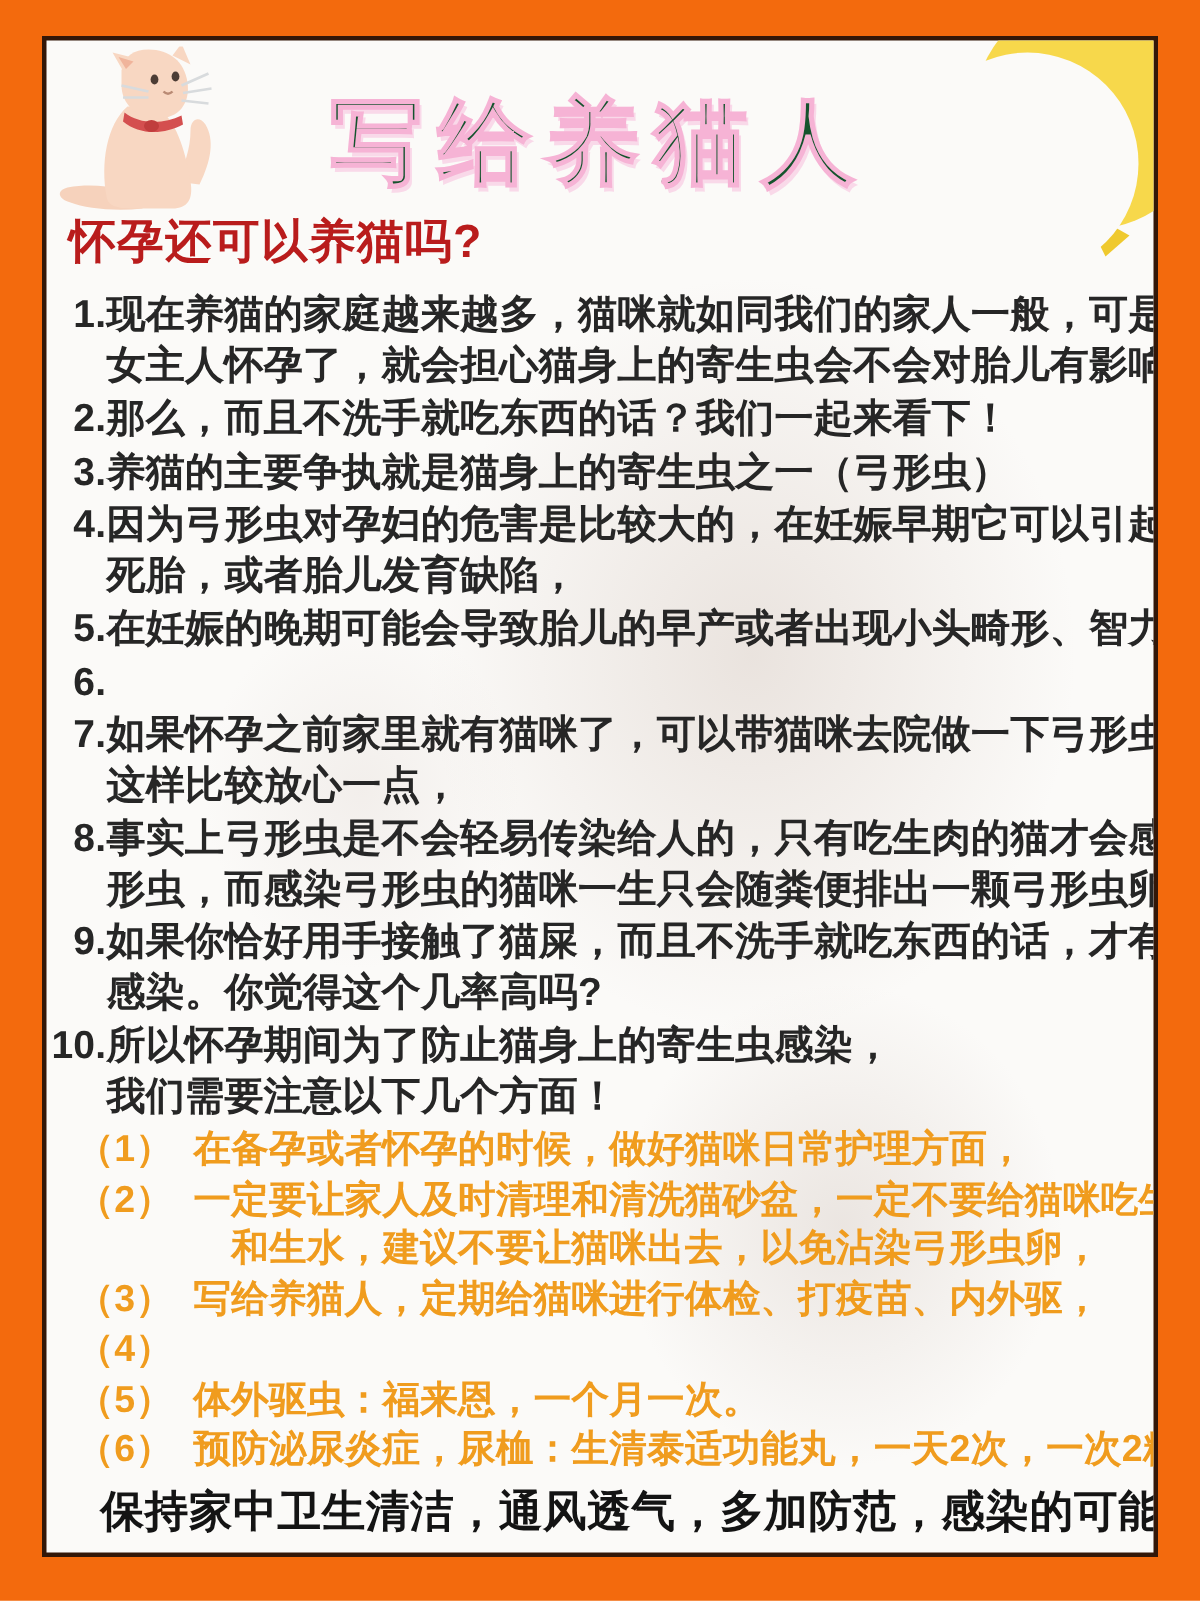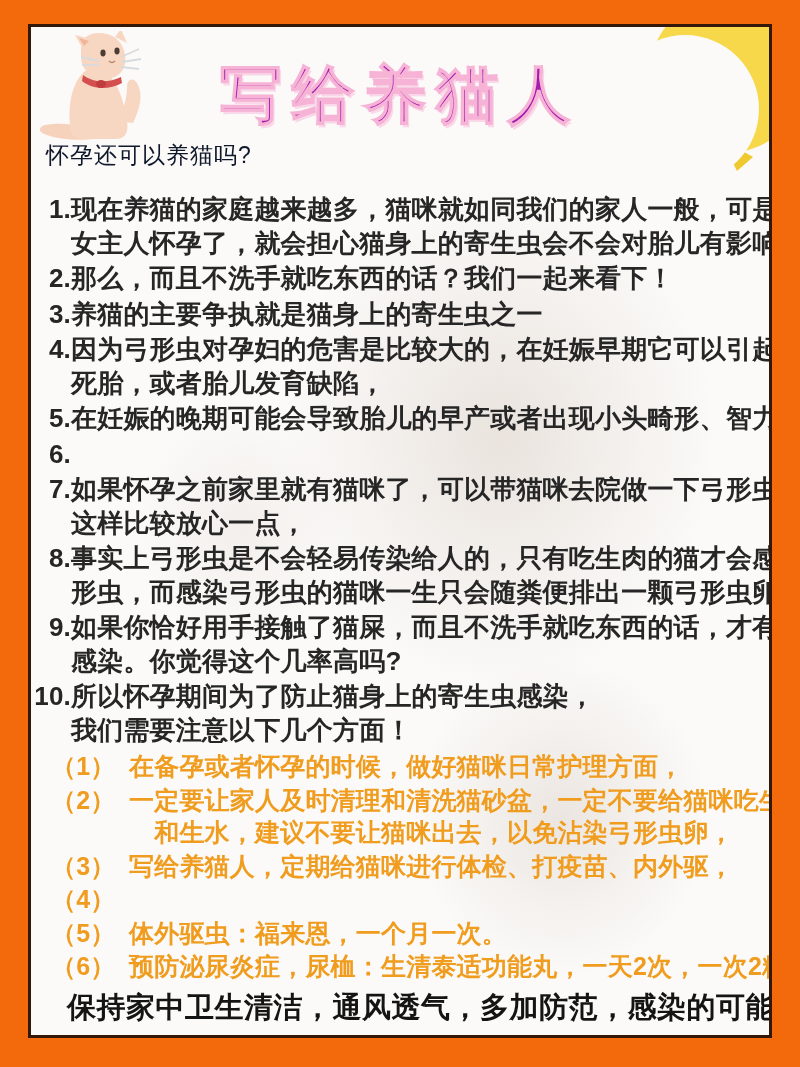--- a/index.html
+++ b/index.html
@@ -39,28 +39,28 @@
   }
 
   .cat { position:absolute; left:6px; top:4px; width:128px; height:114px; }
   .moon { position:absolute; right:-26px; top:-6px; width:170px; height:160px; }
 
   .title {
     position:absolute; top:26px; left:0; width:100%;
     text-align:center;
     font-size:62px; font-weight:800;
     letter-spacing:10px;
-    color:#a21caf;
+    color:#14532d;
     -webkit-text-stroke:1.5px #f6b3d5;
     text-shadow:2px 3px 0 #f9d9e9;
     white-space:nowrap;
   }
   .heading {
     position:absolute; top:113px; left:15px;
-    font-size:23px; font-weight:400; color:#0f172a;
+    font-size:31px; font-weight:700; color:#b91c1c;
     letter-spacing:1px;
   }
 
   .body-list {
     position:absolute; top:166px; left:2px; right:-60px;
   }
   .item {
     display:flex; align-items:flex-start;
     font-size:26px; line-height:33.5px;
     color:#262626; font-weight:600;
@@ -147,20 +147,21 @@
           <span class="txt">现在养猫的家庭越来越多，猫咪就如同我们的家人一般，可是一旦
 女主人怀孕了，就会担心猫身上的寄生虫会不会对胎儿有影响。</span>
       </div>
       <div class="item">
         <span class="num">2.</span>
           <span class="txt">那么，而且不洗手就吃东西的话？我们一起来看下！</span>
       </div>
       <div class="item">
         <span class="num">3.</span>
           <span class="txt">养猫的主要争执就是猫身上的寄生虫之一</span>
+          <span class="txt-bold">（弓形虫）</span>
       </div>
       <div class="item">
         <span class="num">4.</span>
           <span class="txt">因为弓形虫对孕妇的危害是比较大的，在妊娠早期它可以引起流产
 死胎，或者胎儿发育缺陷，</span>
       </div>
       <div class="item">
         <span class="num">5.</span>
           <span class="txt">在妊娠的晚期可能会导致胎儿的早产或者出现小头畸形、智力低下</span>
       </div>

